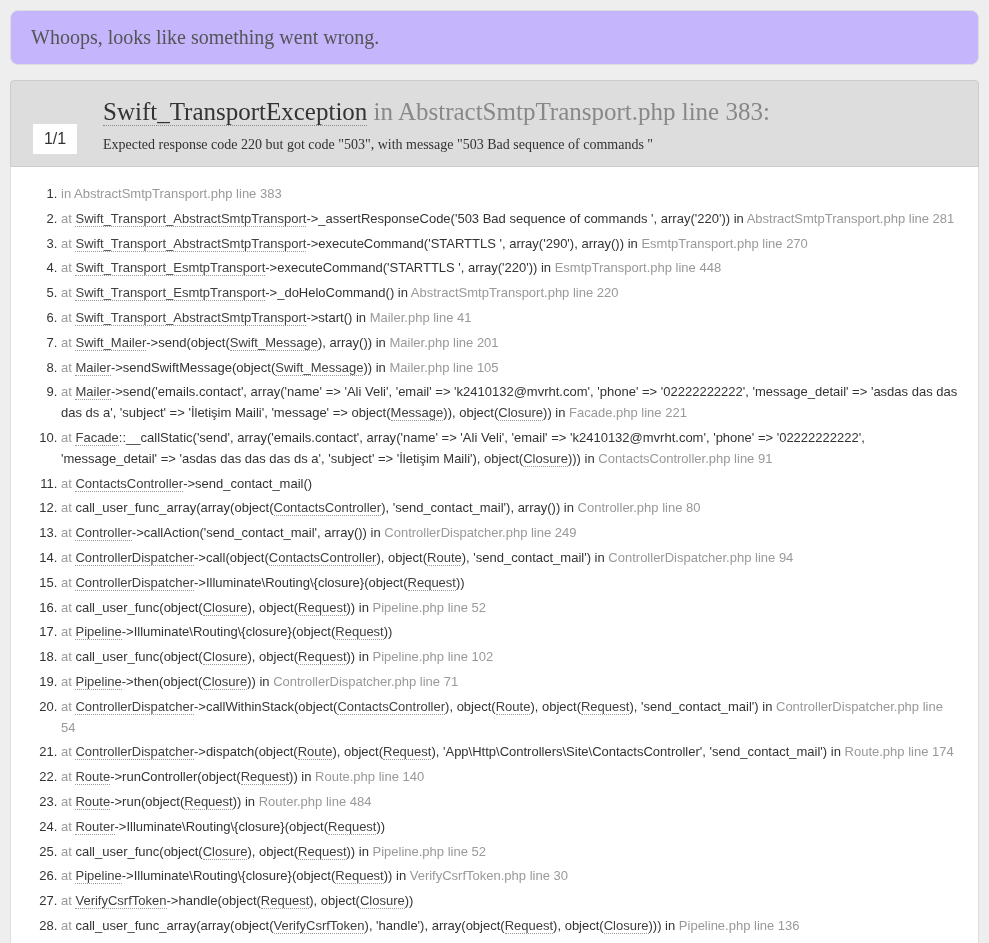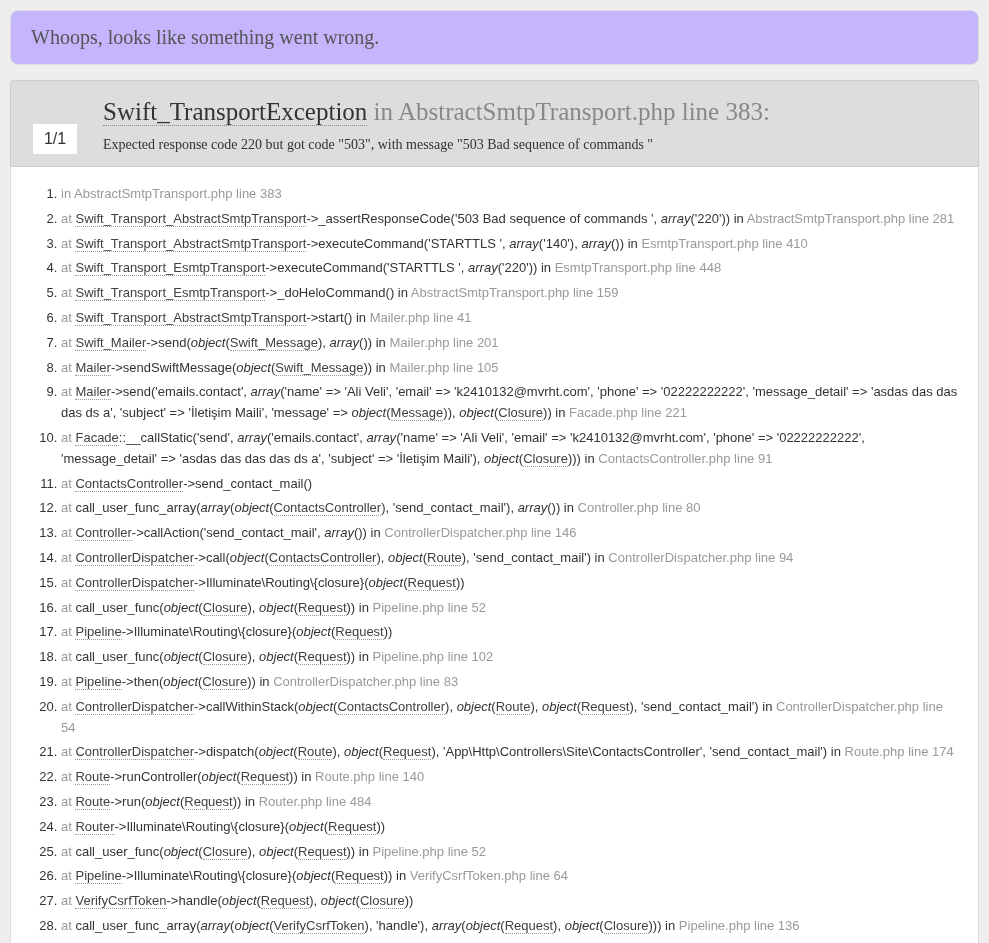--- a/index.html
+++ b/index.html
@@ -68,21 +68,21 @@
     margin: 0;
     padding-left: 30px;
   }
   .trace li {
     padding: 2px 0;
     line-height: 1.6;
     color: #333;
   }
   .gray { color: #999; }
   .u { border-bottom: 1px dotted #999; color: #404040; }
-  .it { font-style: italic; }
+  .it { }
 </style>
 </head>
 <body>
 
 <div class="panel">
   <div class="heading">Whoops, looks like something went wrong.</div>
 </div>
 
 <div class="exc-block">
   <div class="count-badge">1/1</div>
@@ -95,67 +95,67 @@
     <div class="exc-msg">Expected response code 220 but got code "503", with message "503 Bad sequence of commands "</div>
   </div>
 </div>
 
 <div class="trace">
   <ol>
     <li><span class="gray">in </span><span class="gray">AbstractSmtpTransport.php line 383</span></li>
 
     <li><span class="gray">at </span><span class="u">Swift_Transport_AbstractSmtpTransport</span><span>-&gt;_assertResponseCode('503 Bad sequence of commands ', </span><span class="it">array</span><span>('220')) in </span><span class="gray">AbstractSmtpTransport.php line 281</span></li>
 
-    <li><span class="gray">at </span><span class="u">Swift_Transport_AbstractSmtpTransport</span><span>-&gt;executeCommand('STARTTLS ', </span><span class="it">array</span><span>('140'), </span><span class="it">array</span><span>()) in </span><span class="gray">EsmtpTransport.php line 410</span></li>
+    <li><span class="gray">at </span><span class="u">Swift_Transport_AbstractSmtpTransport</span><span>-&gt;executeCommand('STARTTLS ', </span><span class="it">array</span><span>('290'), </span><span class="it">array</span><span>()) in </span><span class="gray">EsmtpTransport.php line 270</span></li>
 
     <li><span class="gray">at </span><span class="u">Swift_Transport_EsmtpTransport</span><span>-&gt;executeCommand('STARTTLS ', </span><span class="it">array</span><span>('220')) in </span><span class="gray">EsmtpTransport.php line 448</span></li>
 
-    <li><span class="gray">at </span><span class="u">Swift_Transport_EsmtpTransport</span><span>-&gt;_doHeloCommand() in </span><span class="gray">AbstractSmtpTransport.php line 159</span></li>
+    <li><span class="gray">at </span><span class="u">Swift_Transport_EsmtpTransport</span><span>-&gt;_doHeloCommand() in </span><span class="gray">AbstractSmtpTransport.php line 220</span></li>
 
     <li><span class="gray">at </span><span class="u">Swift_Transport_AbstractSmtpTransport</span><span>-&gt;start() in </span><span class="gray">Mailer.php line 41</span></li>
 
     <li><span class="gray">at </span><span class="u">Swift_Mailer</span><span>-&gt;send(</span><span class="it">object</span>(<span class="u">Swift_Message</span>), <span class="it">array</span><span>()) in </span><span class="gray">Mailer.php line 201</span></li>
 
     <li><span class="gray">at </span><span class="u">Mailer</span><span>-&gt;sendSwiftMessage(</span><span class="it">object</span>(<span class="u">Swift_Message</span><span>)) in </span><span class="gray">Mailer.php line 105</span></li>
 
     <li><span class="gray">at </span><span class="u">Mailer</span><span>-&gt;send('emails.contact', </span><span class="it">array</span><span>('name' =&gt; 'Ali Veli', 'email' =&gt; 'k2410132@mvrht.com', 'phone' =&gt; '02222222222', 'message_detail' =&gt; 'asdas das das das ds a', 'subject' =&gt; 'İletişim Maili', 'message' =&gt; </span><span class="it">object</span>(<span class="u">Message</span><span>)), </span><span class="it">object</span>(<span class="u">Closure</span><span>)) in </span><span class="gray">Facade.php line 221</span></li>
 
     <li><span class="gray">at </span><span class="u">Facade</span><span>::__callStatic('send', </span><span class="it">array</span><span>('emails.contact', </span><span class="it">array</span><span>('name' =&gt; 'Ali Veli', 'email' =&gt; 'k2410132@mvrht.com', 'phone' =&gt; '02222222222', 'message_detail' =&gt; 'asdas das das das ds a', 'subject' =&gt; 'İletişim Maili'), </span><span class="it">object</span>(<span class="u">Closure</span><span>))) in </span><span class="gray">ContactsController.php line 91</span></li>
 
     <li><span class="gray">at </span><span class="u">ContactsController</span><span>-&gt;send_contact_mail()</span></li>
 
     <li><span class="gray">at </span><span>call_user_func_array(</span><span class="it">array</span>(<span class="it">object</span>(<span class="u">ContactsController</span><span>), 'send_contact_mail'), </span><span class="it">array</span><span>()) in </span><span class="gray">Controller.php line 80</span></li>
 
-    <li><span class="gray">at </span><span class="u">Controller</span><span>-&gt;callAction('send_contact_mail', </span><span class="it">array</span><span>()) in </span><span class="gray">ControllerDispatcher.php line 146</span></li>
+    <li><span class="gray">at </span><span class="u">Controller</span><span>-&gt;callAction('send_contact_mail', </span><span class="it">array</span><span>()) in </span><span class="gray">ControllerDispatcher.php line 249</span></li>
 
     <li><span class="gray">at </span><span class="u">ControllerDispatcher</span><span>-&gt;call(</span><span class="it">object</span>(<span class="u">ContactsController</span><span>), </span><span class="it">object</span>(<span class="u">Route</span><span>), 'send_contact_mail') in </span><span class="gray">ControllerDispatcher.php line 94</span></li>
 
     <li><span class="gray">at </span><span class="u">ControllerDispatcher</span><span>-&gt;Illuminate\Routing\{closure}(</span><span class="it">object</span>(<span class="u">Request</span><span>))</span></li>
 
     <li><span class="gray">at </span><span>call_user_func(</span><span class="it">object</span>(<span class="u">Closure</span>), <span class="it">object</span>(<span class="u">Request</span><span>)) in </span><span class="gray">Pipeline.php line 52</span></li>
 
     <li><span class="gray">at </span><span class="u">Pipeline</span><span>-&gt;Illuminate\Routing\{closure}(</span><span class="it">object</span>(<span class="u">Request</span><span>))</span></li>
 
     <li><span class="gray">at </span><span>call_user_func(</span><span class="it">object</span>(<span class="u">Closure</span>), <span class="it">object</span>(<span class="u">Request</span><span>)) in </span><span class="gray">Pipeline.php line 102</span></li>
 
-    <li><span class="gray">at </span><span class="u">Pipeline</span><span>-&gt;then(</span><span class="it">object</span>(<span class="u">Closure</span><span>)) in </span><span class="gray">ControllerDispatcher.php line 83</span></li>
+    <li><span class="gray">at </span><span class="u">Pipeline</span><span>-&gt;then(</span><span class="it">object</span>(<span class="u">Closure</span><span>)) in </span><span class="gray">ControllerDispatcher.php line 71</span></li>
 
     <li><span class="gray">at </span><span class="u">ControllerDispatcher</span><span>-&gt;callWithinStack(</span><span class="it">object</span>(<span class="u">ContactsController</span>), <span class="it">object</span>(<span class="u">Route</span>), <span class="it">object</span>(<span class="u">Request</span><span>), 'send_contact_mail') in </span><span class="gray">ControllerDispatcher.php line 54</span></li>
 
     <li><span class="gray">at </span><span class="u">ControllerDispatcher</span><span>-&gt;dispatch(</span><span class="it">object</span>(<span class="u">Route</span>), <span class="it">object</span>(<span class="u">Request</span><span>), 'App\Http\Controllers\Site\ContactsController', 'send_contact_mail') in </span><span class="gray">Route.php line 174</span></li>
 
     <li><span class="gray">at </span><span class="u">Route</span><span>-&gt;runController(</span><span class="it">object</span>(<span class="u">Request</span><span>)) in </span><span class="gray">Route.php line 140</span></li>
 
     <li><span class="gray">at </span><span class="u">Route</span><span>-&gt;run(</span><span class="it">object</span>(<span class="u">Request</span><span>)) in </span><span class="gray">Router.php line 484</span></li>
 
     <li><span class="gray">at </span><span class="u">Router</span><span>-&gt;Illuminate\Routing\{closure}(</span><span class="it">object</span>(<span class="u">Request</span><span>))</span></li>
 
     <li><span class="gray">at </span><span>call_user_func(</span><span class="it">object</span>(<span class="u">Closure</span>), <span class="it">object</span>(<span class="u">Request</span><span>)) in </span><span class="gray">Pipeline.php line 52</span></li>
 
-    <li><span class="gray">at </span><span class="u">Pipeline</span><span>-&gt;Illuminate\Routing\{closure}(</span><span class="it">object</span>(<span class="u">Request</span><span>)) in </span><span class="gray">VerifyCsrfToken.php line 64</span></li>
+    <li><span class="gray">at </span><span class="u">Pipeline</span><span>-&gt;Illuminate\Routing\{closure}(</span><span class="it">object</span>(<span class="u">Request</span><span>)) in </span><span class="gray">VerifyCsrfToken.php line 30</span></li>
 
     <li><span class="gray">at </span><span class="u">VerifyCsrfToken</span><span>-&gt;handle(</span><span class="it">object</span>(<span class="u">Request</span>), <span class="it">object</span>(<span class="u">Closure</span><span>))</span></li>
 
     <li><span class="gray">at </span><span>call_user_func_array(</span><span class="it">array</span>(<span class="it">object</span>(<span class="u">VerifyCsrfToken</span><span>), 'handle'), </span><span class="it">array</span>(<span class="it">object</span>(<span class="u">Request</span>), <span class="it">object</span>(<span class="u">Closure</span><span>))) in </span><span class="gray">Pipeline.php line 136</span></li>
 
     <li>(</li>
 
   </ol>
 </div>
 

